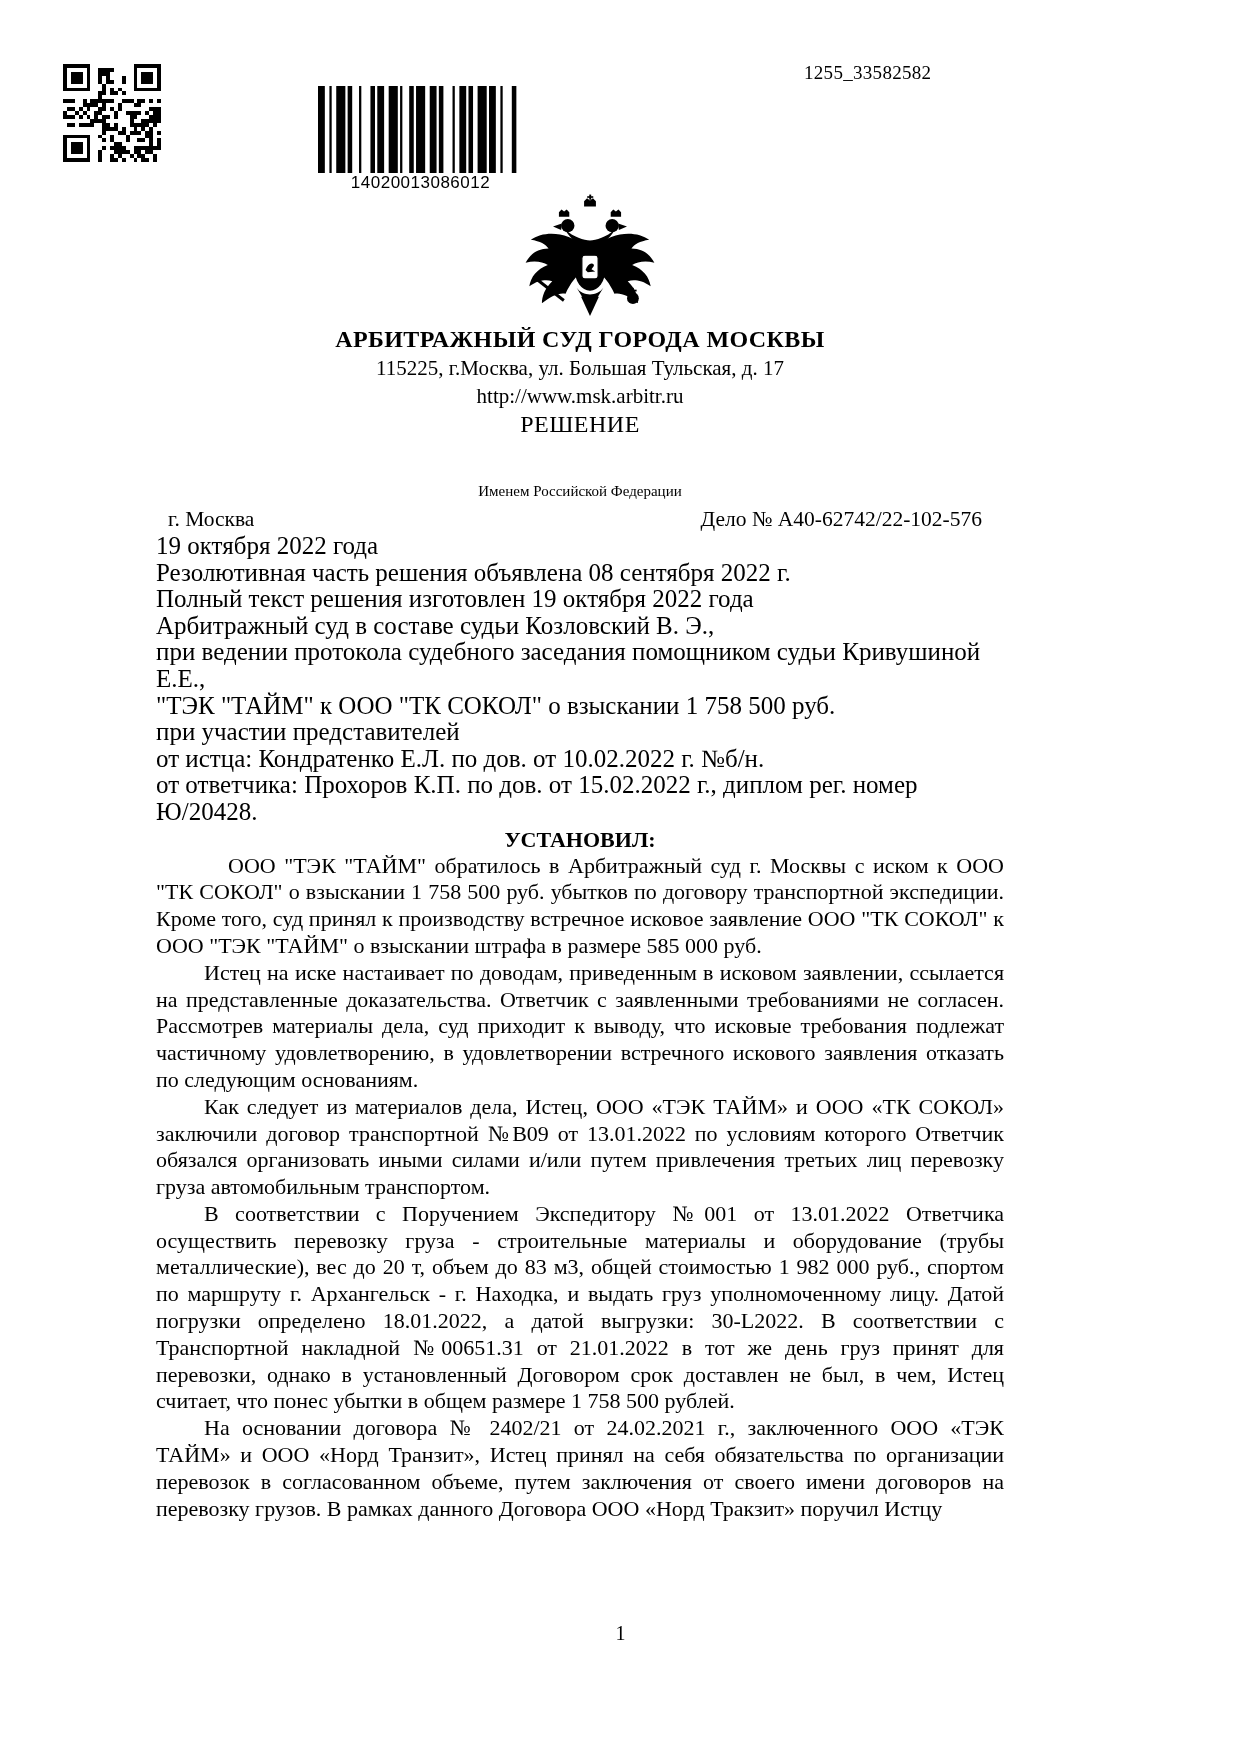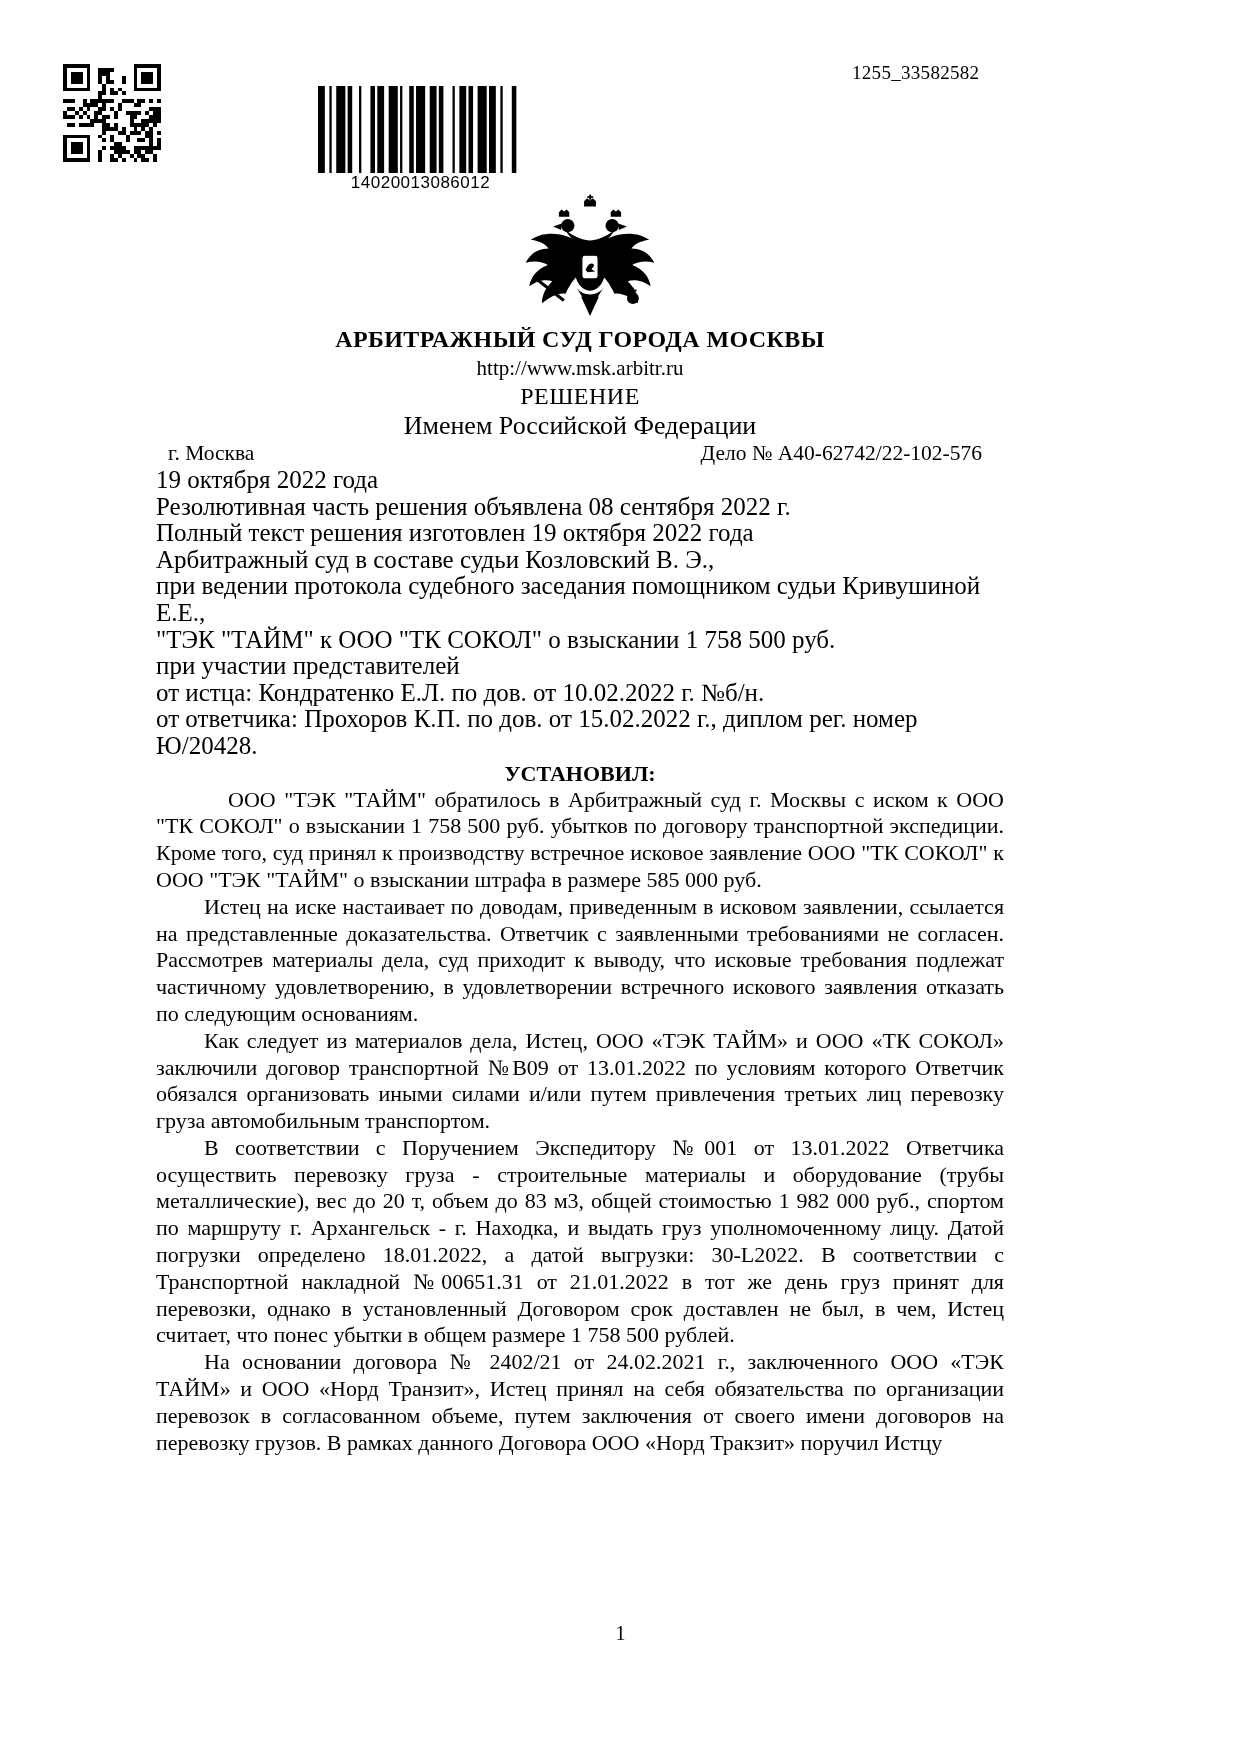--- a/index.html
+++ b/index.html
@@ -10,30 +10,30 @@
     background:#ffffff;
     font-family:"Liberation Serif","DejaVu Serif",serif;
     color:#000;
     overflow:hidden;
   }
   
   .qr{position:absolute;left:63px;top:63px;width:98px;height:100px;}
   .barcode-wrap{position:absolute;left:296px;top:86px;width:205px;text-align:center;padding-left:22px;}
   .barcode{display:block;width:205px;height:87px;}
   .barcode-num{font-family:"Liberation Sans","DejaVu Sans",sans-serif;font-size:17px;line-height:20px;letter-spacing:.5px;}
-  .doc-id{position:absolute;left:852px;top:62px;font-size:19px;letter-spacing:.3px;}
+  .doc-id{position:absolute;left:804px;top:62px;font-size:19px;letter-spacing:.3px;}
   .emblem{position:absolute;left:516px;top:190px;width:148px;height:132px;}
 
   
   .content{position:absolute;left:156px;top:324px;width:848px;}
   .court-name{font-size:24px;font-weight:bold;text-align:center;line-height:30px;letter-spacing:.4px;}
   .address{font-size:21px;text-align:center;line-height:28px;}
   .website{font-size:21px;text-align:center;line-height:28px;}
   .doc-type{font-size:24px;text-align:center;line-height:29px;letter-spacing:.5px;}
-  .subtitle{font-size:26px;text-align:center;line-height:29px;}
+  .subtitle{font-size:15px;text-align:center;line-height:29px;margin-top:38px;}
   .case-row{display:flex;justify-content:space-between;line-height:27px;font-size:21.5px;}
   .case-city{padding-left:12px;}
   .case-number{margin-right:22px;}
   .meta-line{font-size:25px;line-height:26.6px;}
   .u{}
   .ruling-heading{font-size:22px;font-weight:bold;text-align:center;line-height:27px;}
   .para{font-size:22px;line-height:26.8px;text-align:justify;text-indent:48px;}
   .para-first{text-indent:72px;}
   .page-num{position:absolute;left:0;right:0;top:1622px;text-align:center;font-size:20px;}
 </style>
@@ -298,20 +298,21 @@
     <circle cx="158" cy="142" r="8"></circle>
     <rect x="156.8" y="128" width="2.4" height="8"></rect>
     <rect x="153" y="130.5" width="10" height="2.4"></rect>
 
     <rect x="89" y="84" width="22" height="32" rx="4" fill="#fff" stroke="#000" stroke-width="1.6"></rect>
     <path d="M94 104 c2 -6 5 -9 8 -9 c3 0 4 2 3 4 l-3 4 l5 3 l-10 1 z" fill="#000"></path>
   </svg>
 
   <div class="content">
     <div class="court-name">АРБИТРАЖНЫЙ СУД ГОРОДА МОСКВЫ</div>
+    <div class="address">115225, г.Москва, ул. Большая Тульская, д. 17</div>
     <div class="website">http://www.msk.arbitr.ru</div>
     <div class="doc-type">РЕШЕНИЕ</div>
     <div class="subtitle">Именем Российской Федерации</div>
 
     <div class="case-row">
       <span class="case-city">г. Москва</span>
       <span class="case-number">Дело № А40-62742/22-102-576</span>
     </div>
 
     <div class="meta-line">19 октября 2022 года</div>

